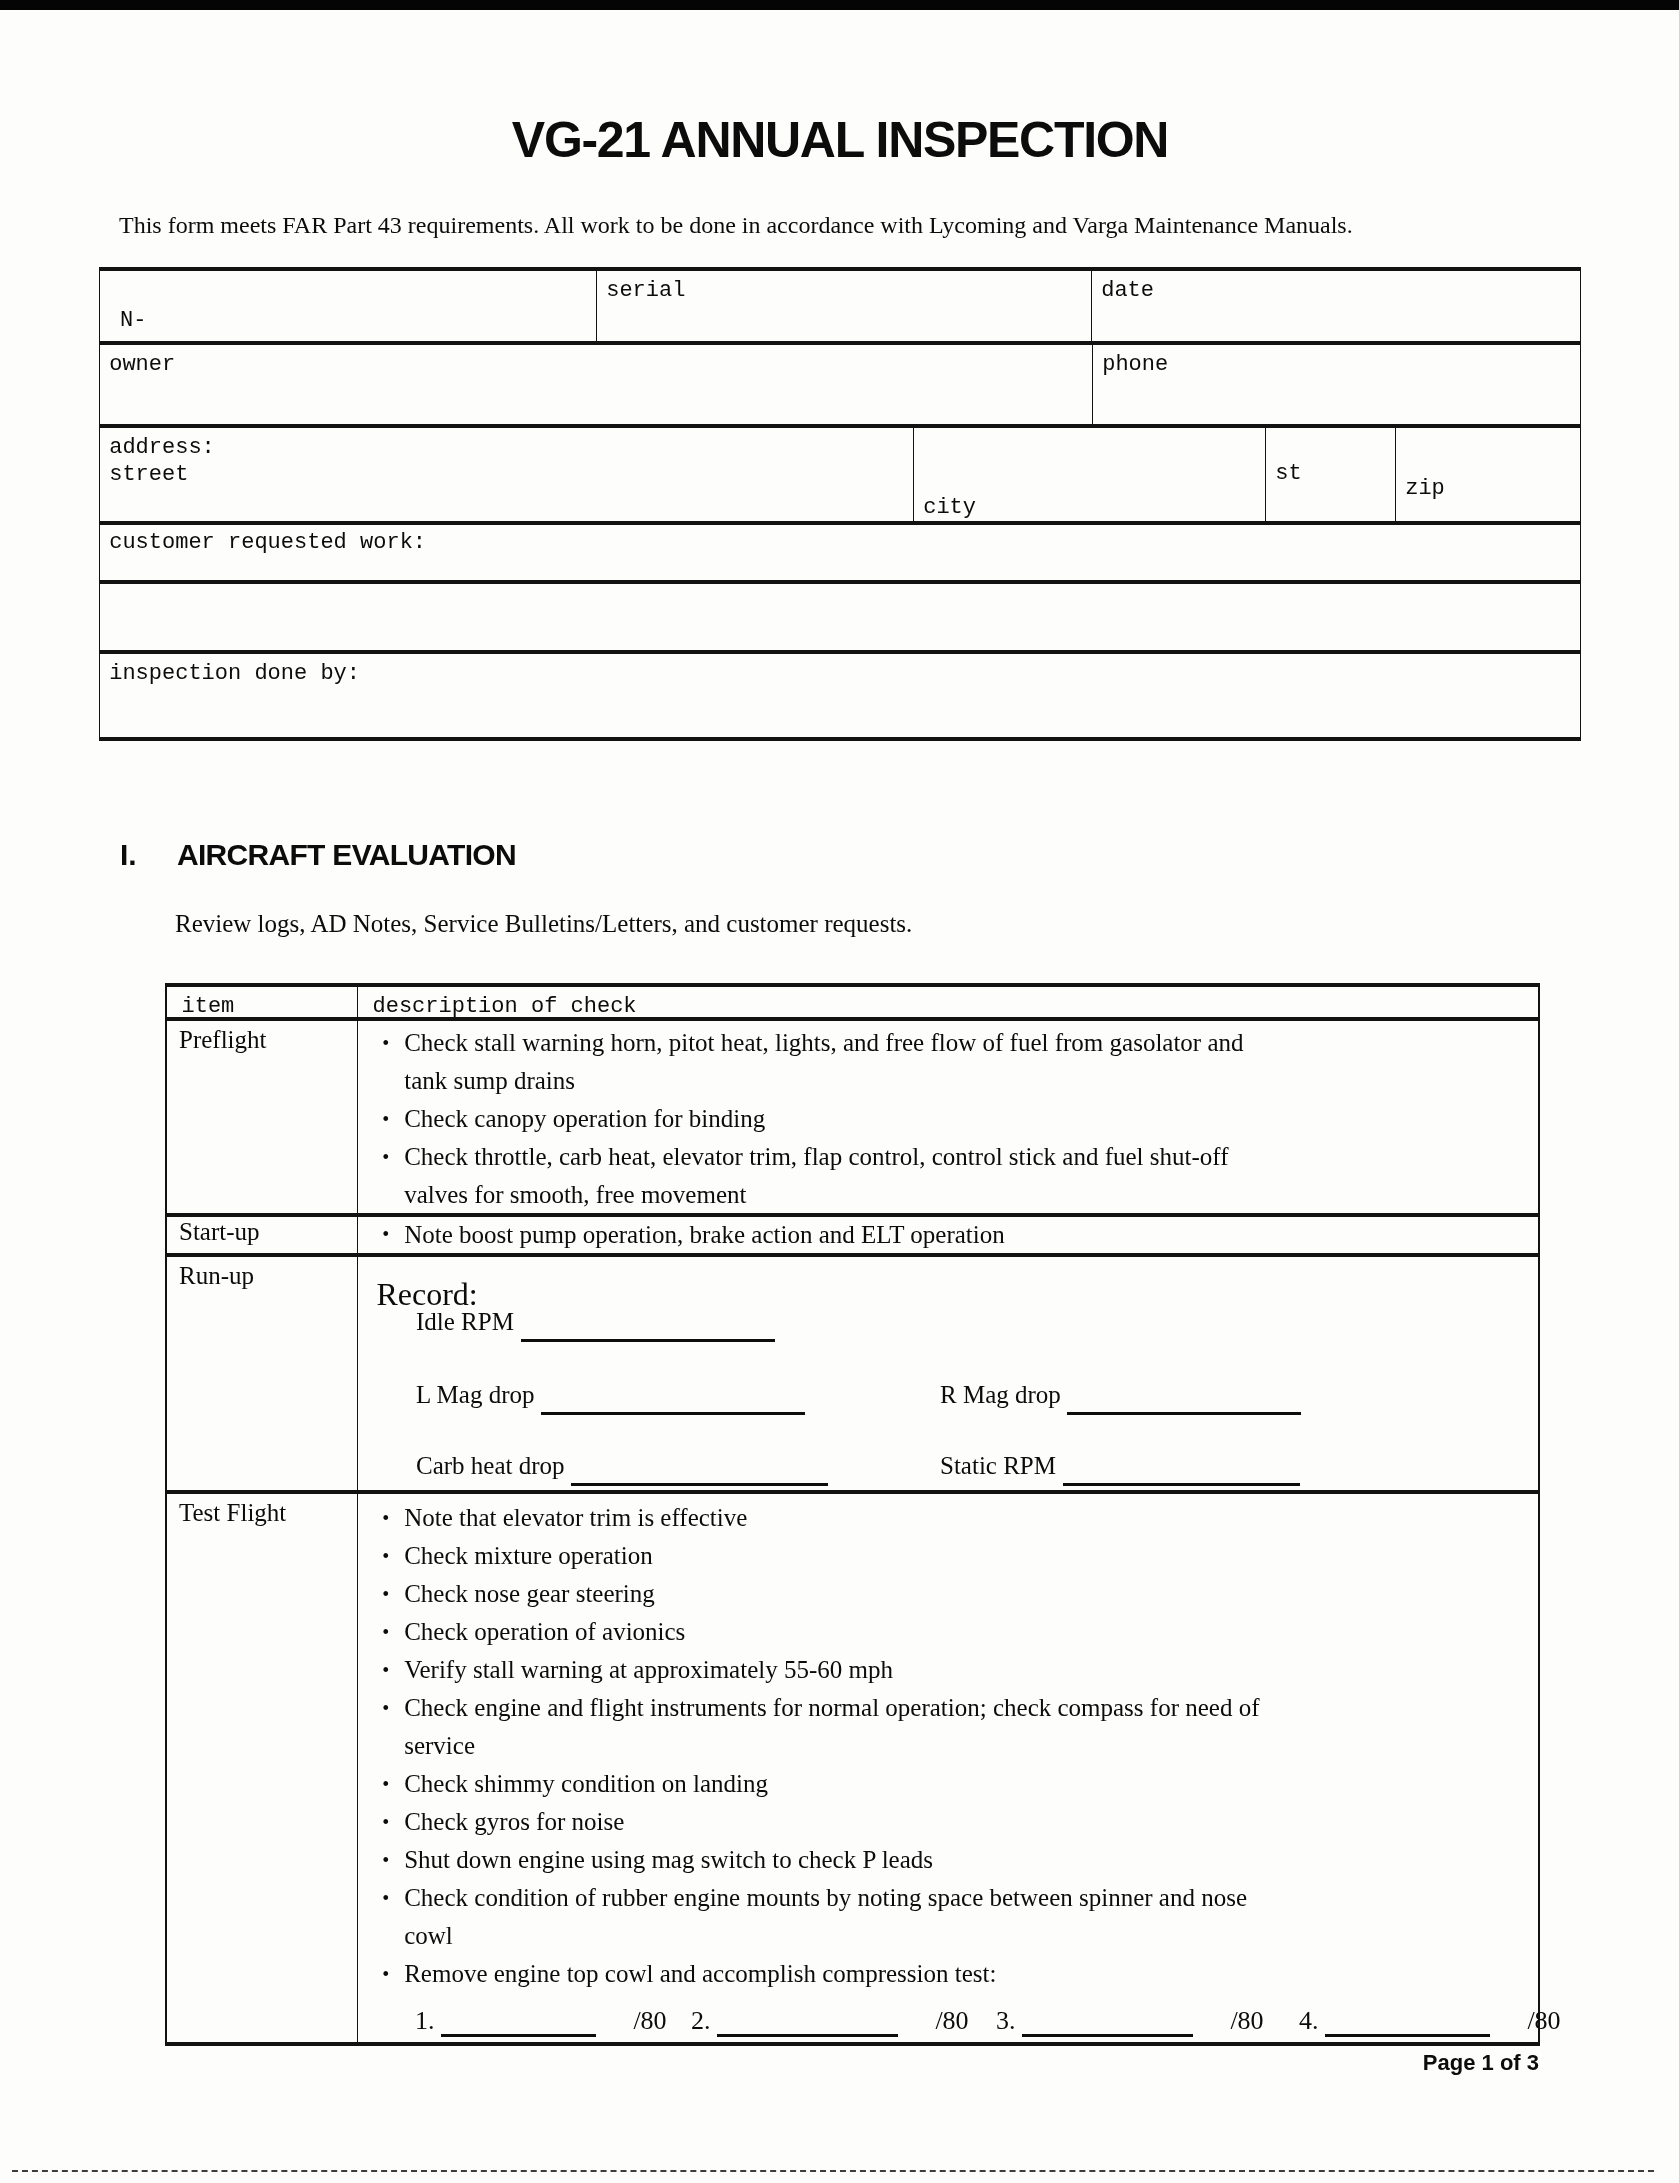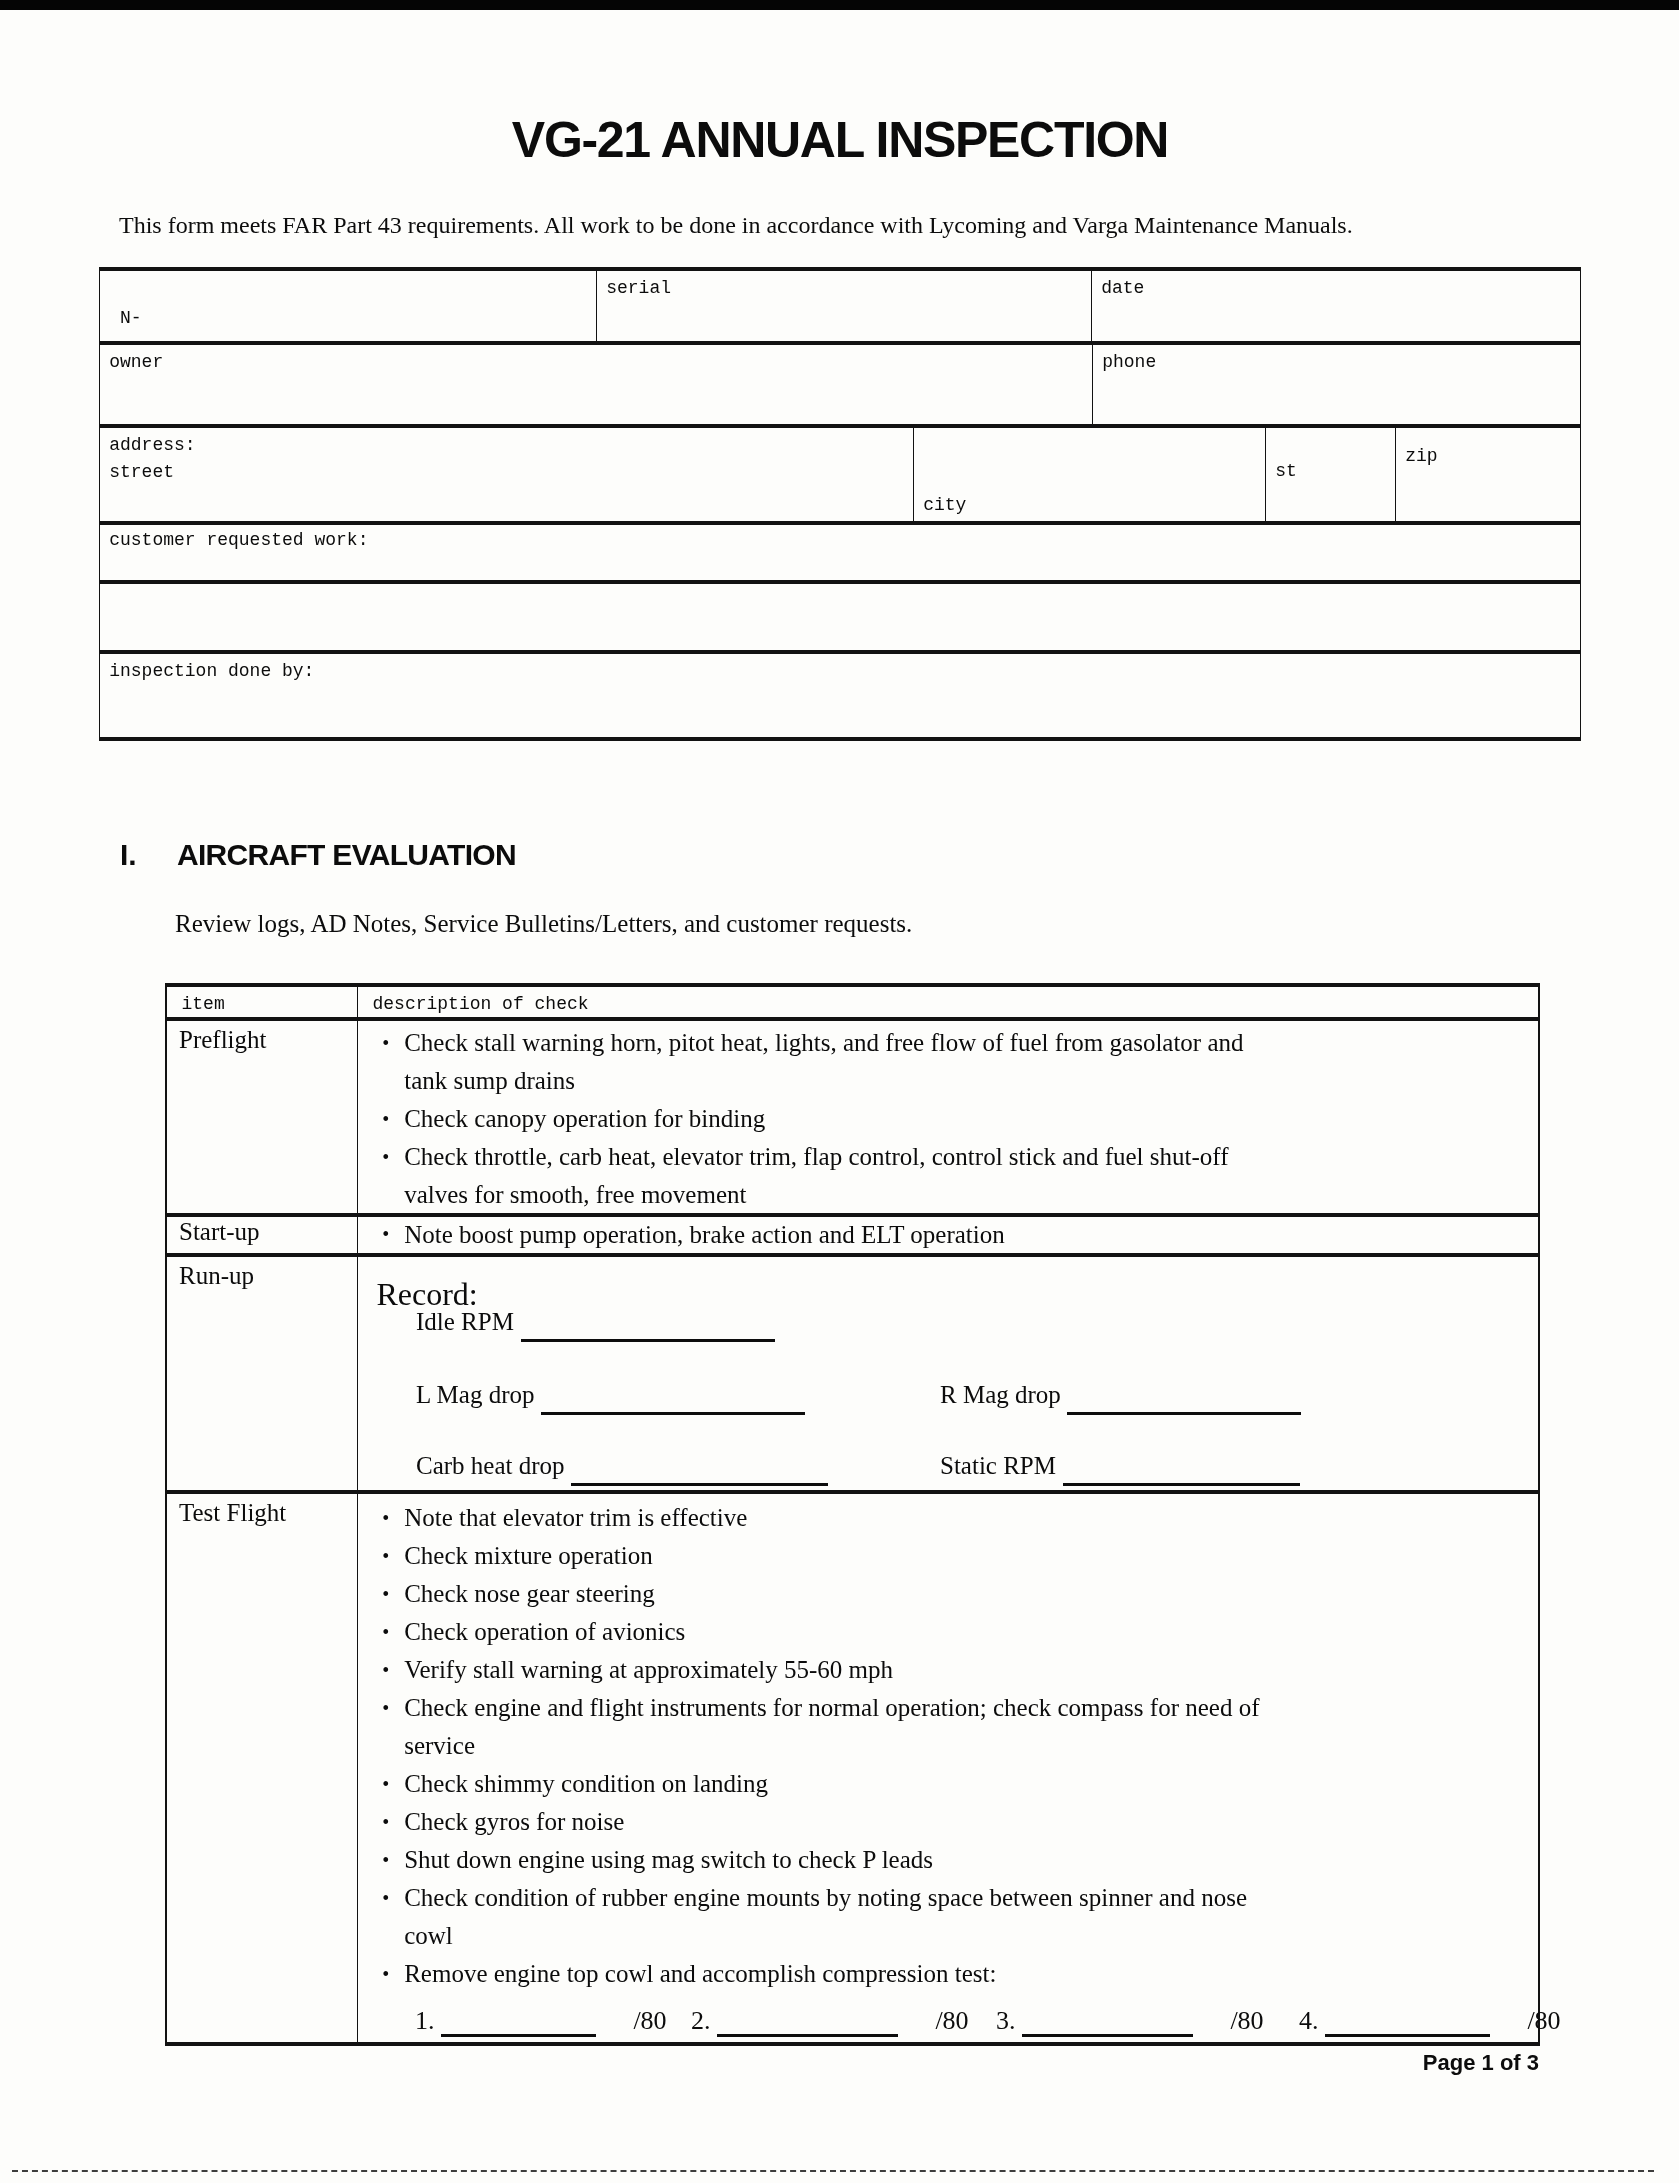--- a/index.html
+++ b/index.html
@@ -36,21 +36,21 @@
     border-top-width:4px;border-bottom-width:4px;
     display:flex;flex-direction:column;
   }
   .irow{display:flex;box-sizing:border-box;border-bottom:4px solid #121212;}
   .irow:last-child{border-bottom:none;}
   .icell{position:relative;box-sizing:border-box;border-right:1.3px solid #121212;}
   .icell:last-child{border-right:none;}
   .mono-label{
     position:absolute;
     font-family:"Liberation Mono","DejaVu Sans Mono",monospace;
-    font-size:18px;white-space:nowrap;
+    font-size:22px;white-space:nowrap;
   }
 
   
   .sec-num{
     position:absolute;left:120px;top:838px;
     font-family:"Liberation Sans","DejaVu Sans",sans-serif;
     font-weight:700;font-size:30px;
   }
   .sec-title{
     position:absolute;left:177px;top:838px;
@@ -179,21 +179,21 @@
         <span class="mono-label" style="left:9.2px;top:6.6px;">address:</span>
         <span class="mono-label" style="left:9.2px;top:34px;">street</span>
       </div>
       <div class="icell" style="width:352px;">
         <span class="mono-label" style="left:9.2px;top:33px;margin-top:34px;">city</span>
       </div>
       <div class="icell" style="width:130px;">
         <span class="mono-label" style="left:9.2px;top:33px;">st</span>
       </div>
       <div class="icell" style="flex:1;">
-        <span class="mono-label" style="left:9.2px;top:18px;">zip</span>
+        <span class="mono-label" style="left:9.2px;top:48px;">zip</span>
       </div>
     </div>
 
     <div class="irow" style="height:59px;">
       <div class="icell" style="flex:1;">
         <span class="mono-label" style="left:9.2px;top:5.3px;">customer requested work:</span>
       </div>
     </div>
 
     <div class="irow" style="height:70px;">

